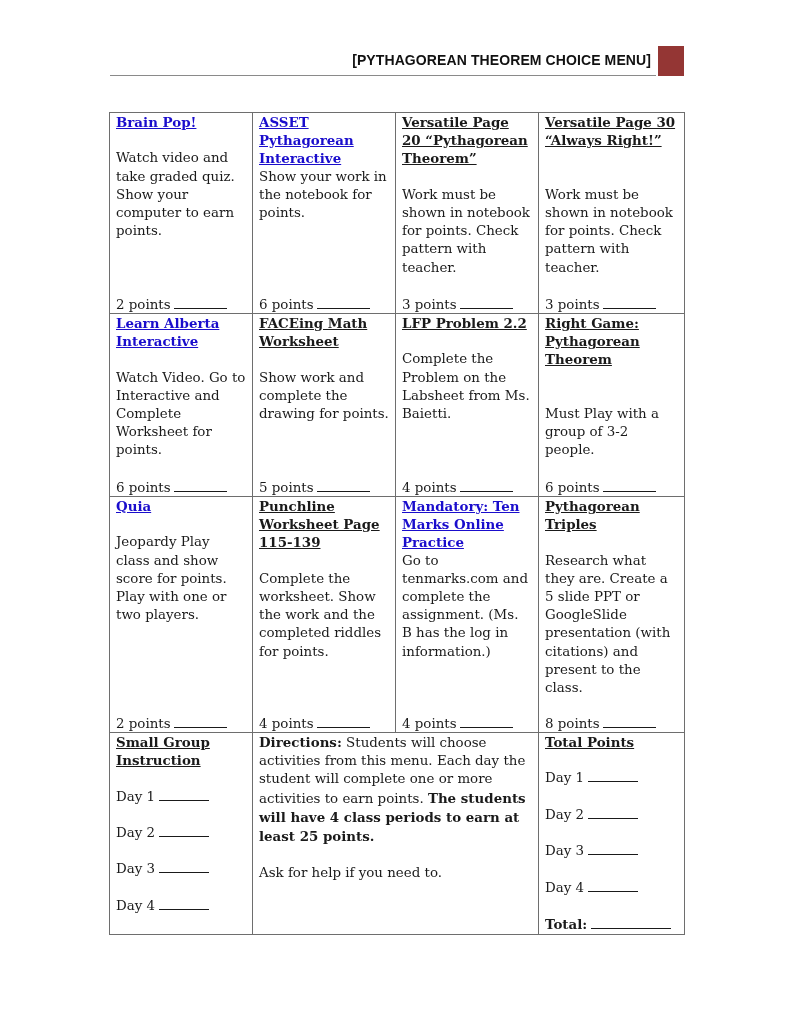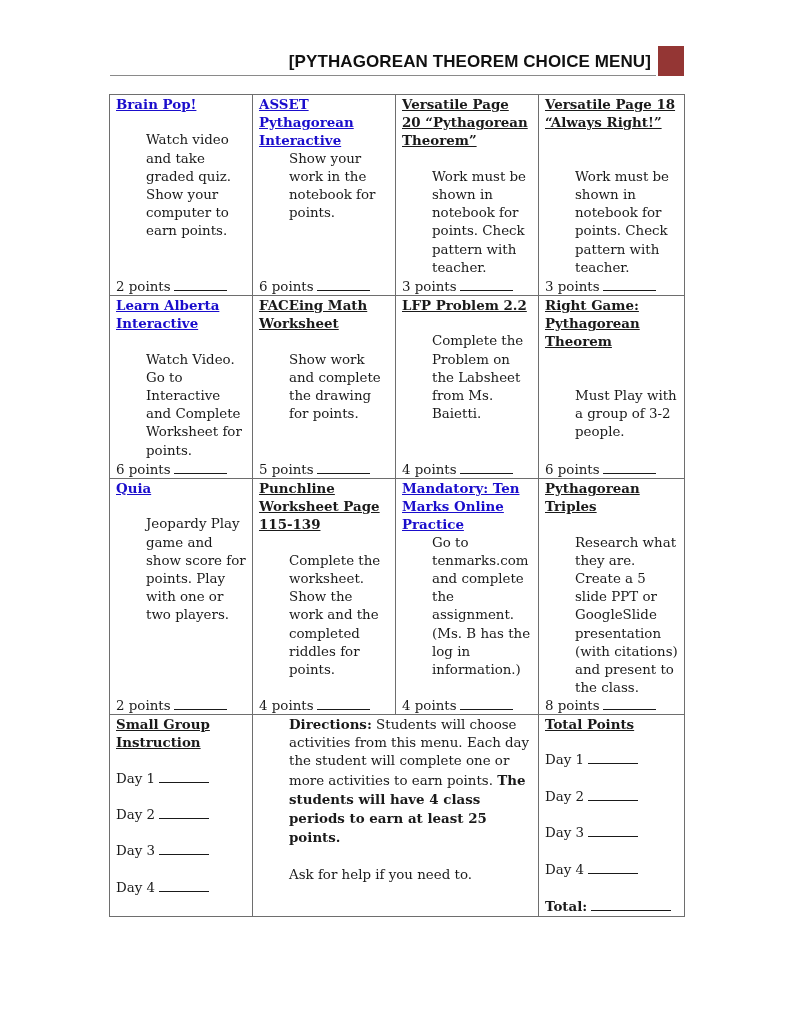--- a/index.html
+++ b/index.html
@@ -1,34 +1,34 @@
 <!DOCTYPE html>
 <html><head>
   <meta charset="utf-8">
   <style>
     html, body { margin: 0; padding: 0; background: #ffffff; }
     body { width: 791px; height: 1024px; position: relative; overflow: hidden;
            font-family: "DejaVu Serif", "Liberation Serif", serif; color: #1a1a1a; }
     .hdr-title { position: absolute; top: 52px; right: 140px; font-family: "Liberation Sans", "DejaVu Sans", sans-serif;
-                 font-weight: bold; font-size: 17px; letter-spacing: 0.1px; color: #111; white-space: nowrap; }
+                 font-weight: bold; font-size: 14px; letter-spacing: 0.1px; color: #111; white-space: nowrap; }
     .hdr-block { position: absolute; left: 658px; top: 46px; width: 26px; height: 30px; }
     .hdr-rule { position: absolute; left: 110px; top: 75px; width: 546px; height: 1px; background: #8a8a8a; }
 
-    table.menu { position: absolute; left: 109px; top: 94px; width: 575px; border-collapse: collapse; table-layout: fixed; }
+    table.menu { position: absolute; left: 109px; top: 112px; width: 575px; border-collapse: collapse; table-layout: fixed; }
     table.menu td { border: 1px solid #6e6e6e; vertical-align: top; padding: 0 6px; font-size: 13.4px; line-height: 18.2px; }
     table.menu td.cell { position: relative; }
     .r1 td { height: 200px; }
     .r2 td { height: 182px; }
     .r3 td { height: 235px; }
     .r4 td { height: 199px; }
     .cell-inner { position: relative; height: 100%; }
     .title { font-weight: bold; display: block; text-decoration: underline; }
     a.title { color: #1a0dcc; text-decoration: underline; }
     .gap { display: block; height: 18.2px; }
-    .desc { display: block; margin-left: 30px; }
+    .desc { display: block; }
     .points { position: absolute; left: 0; bottom: -1px; white-space: nowrap; }
     .points .line { display: inline-block; border-bottom: 1px solid #1a1a1a; width: 53px; margin-left: 3px; height: 12px; }
     .day { display: block; white-space: nowrap; }
     .day .line { display: inline-block; border-bottom: 1px solid #1a1a1a; width: 50px; margin-left: 4px; height: 12px; }
     .total .line { display: inline-block; border-bottom: 1px solid #1a1a1a; width: 80px; margin-left: 4px; height: 12px; }
     b { font-weight: bold; }
   </style>
 </head>
 <body>
 
@@ -64,21 +64,21 @@
     <td class="cell">
           <div class="cell-inner">
       <span class="title">Versatile Page 20 “Pythagorean Theorem”</span>
       <span class="gap"></span>
       <span class="desc">Work must be shown in notebook for points. Check pattern with teacher.</span>
       <span class="points"><span>3 points</span><span class="line"></span></span>
     </div>
         </td>
     <td class="cell">
           <div class="cell-inner">
-      <span class="title">Versatile Page 18 “Always Right!”</span>
+      <span class="title">Versatile Page 30 “Always Right!”</span>
       <span class="gap"></span>
             <span class="gap"></span>
       <span class="desc">Work must be shown in notebook for points. Check pattern with teacher.</span>
       <span class="points"><span>3 points</span><span class="line"></span></span>
     </div>
         </td>
   </tr>
 
   <tr class="r2">
     <td class="cell">
@@ -114,21 +114,21 @@
       <span class="points"><span>6 points</span><span class="line"></span></span>
     </div>
         </td>
   </tr>
 
   <tr class="r3">
     <td class="cell">
           <div class="cell-inner">
       <a class="title" href="#">Quia</a>
       <span class="gap"></span>
-      <span class="desc">Jeopardy Play game and show score for points. Play with one or two players.</span>
+      <span class="desc">Jeopardy Play class and show score for points. Play with one or two players.</span>
       <span class="points"><span>2 points</span><span class="line"></span></span>
     </div>
         </td>
     <td class="cell">
           <div class="cell-inner">
       <span class="title">Punchline Worksheet Page 115-139</span>
       <span class="gap"></span>
       <span class="desc">Complete the worksheet. Show the work and the completed riddles for points.</span>
       <span class="points"><span>4 points</span><span class="line"></span></span>
     </div>

